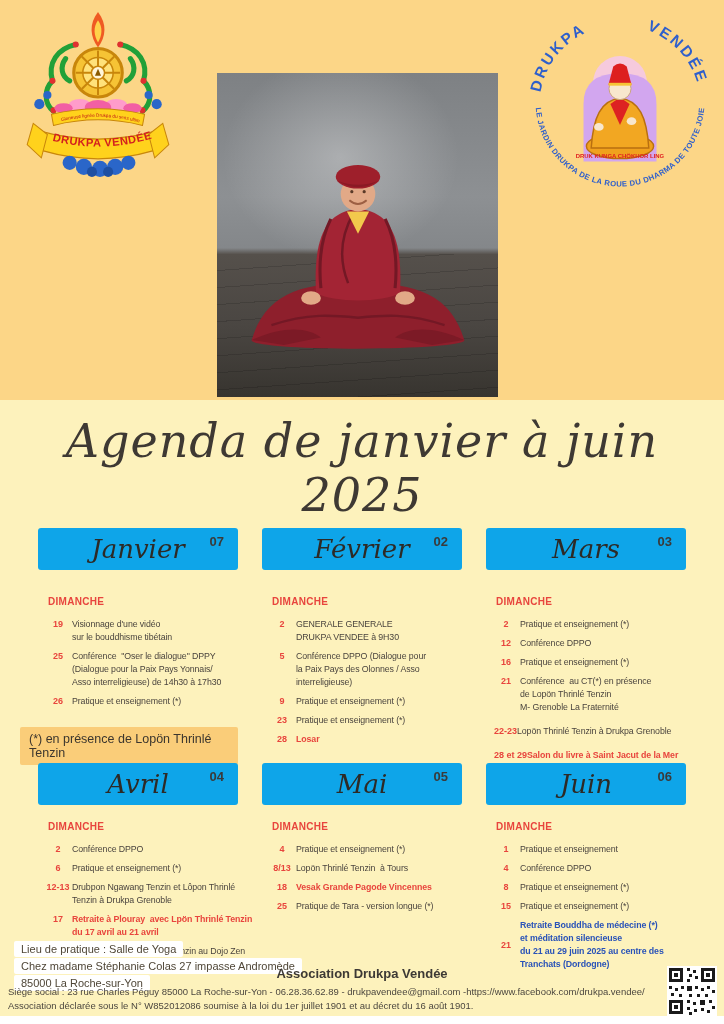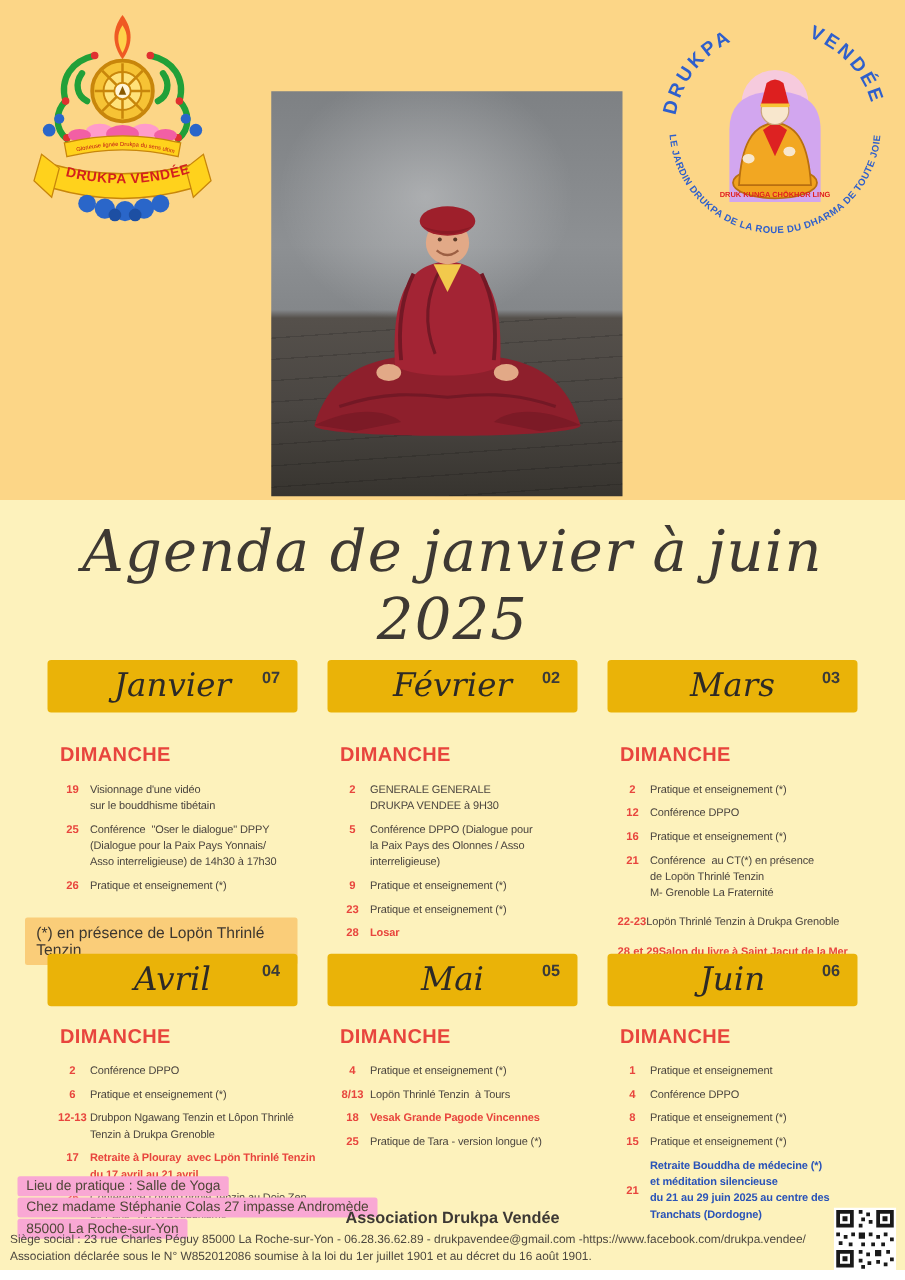--- a/index.html
+++ b/index.html
@@ -28,26 +28,26 @@
 
   
   .cal-row{position:absolute;left:0;width:724px;}
   .row1{top:528px;}
   .row2{top:763px;}
   .month-col{position:absolute;top:0;width:200px;}
   .month-col.c0{left:38px;}
   .month-col.c1{left:262px;}
   .month-col.c2{left:486px;}
 
-  .month-box{position:relative;height:42px;background:#eab308;border-radius:3px;}
+  .month-box{position:relative;height:42px;background:#0ea5e9;border-radius:3px;}
   .month-name{position:absolute;left:0;top:0;width:100%;text-align:center;line-height:42px;
        font-family:"DejaVu Serif",serif;font-style:italic;font-size:26px;color:#2d2a26;}
   .month-number{position:absolute;right:14px;top:6px;font-size:13px;color:#3a3a3a;font-weight:600;}
 
-  .dimanche{margin:26px 0 0 10px;font-size:16px;font-weight:800;color:#e8453d;letter-spacing:.3px;}
+  .dimanche{margin:26px 0 0 10px;font-size:10px;font-weight:800;color:#e8453d;letter-spacing:.3px;}
   .row2 .dimanche{margin-top:16px;}
 
   .events{margin:11px 0 0 6px;}
   .event-row{display:flex;margin-bottom:6px;}
   .event-date{flex:0 0 28px;width:28px;text-align:center;color:#e8453d;font-weight:700;
        font-size:9px;line-height:13px;}
   .event-text{font-size:8.8px;letter-spacing:-0.1px;line-height:13px;color:#4a443e;}
   .event-text div{white-space:pre;}
   .event-text.style-red{color:#e8453d;font-weight:700;}
   .event-text.style-blue{color:#2a53b8;font-weight:700;}
@@ -55,21 +55,21 @@
   .event-row.flow .event-date{display:inline;width:auto;margin-right:0;}
   .event-row.flow .event-text{display:inline;}
   .event-row.flow .event-text div{display:inline;}
   .event-row.vcenter{align-items:center;}
 
   .janvier-note{display:inline-block;margin:13px 0 0 -18px;background:#facd79;border-radius:2px;
        padding:5px 9px;font-size:12.5px;color:#3c362e;}
 
   
   .practice{position:absolute;left:14px;top:941px;}
-  .practice span{display:table;background:#f9a8d4;border-radius:2px;padding:2px 7px;margin-bottom:1px;
+  .practice span{display:table;background:#ffffff;border-radius:2px;padding:2px 7px;margin-bottom:1px;
        font-size:11px;color:#4f4637;}
 
   
   .footer-org{position:absolute;left:0;top:966px;width:100%;text-align:center;
        font-size:13px;font-weight:700;color:#3d3934;}
   .footer-lines{position:absolute;left:8px;top:985px;width:656px;font-size:9.5px;color:#4c473f;
        line-height:1.5;}
   .qr{position:absolute;right:7px;top:966px;width:50px;height:50px;}
   .bottom-strip{position:absolute;left:0;bottom:0;width:100%;height:8px;background:#ffffff;}
 </style>

